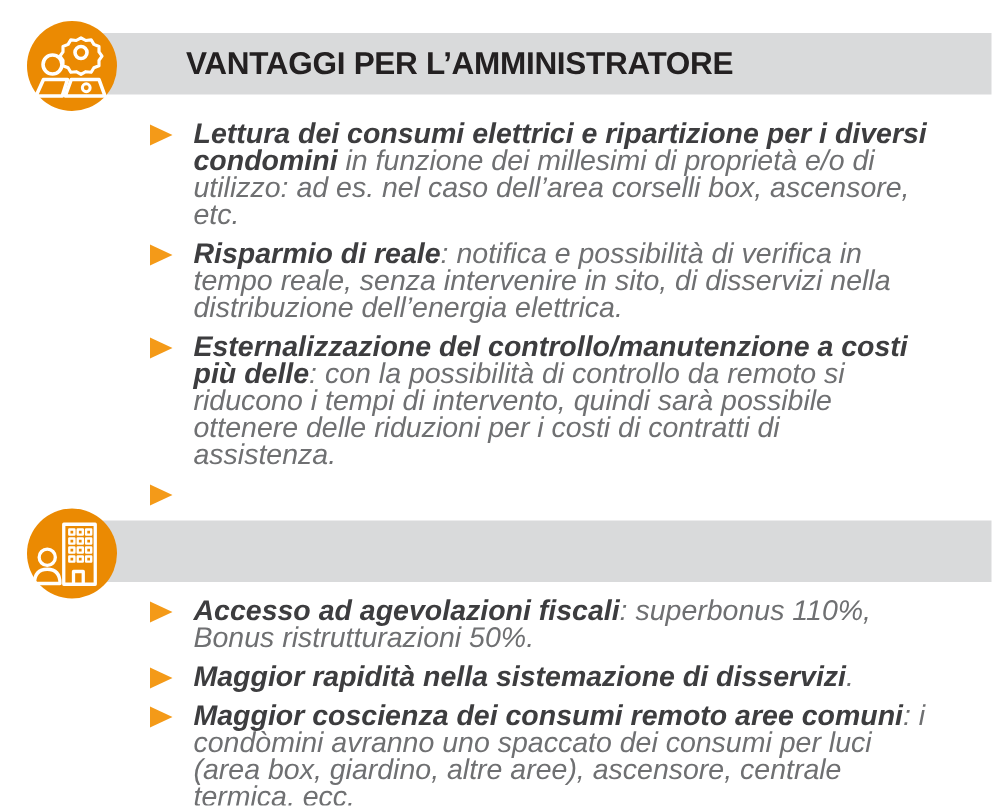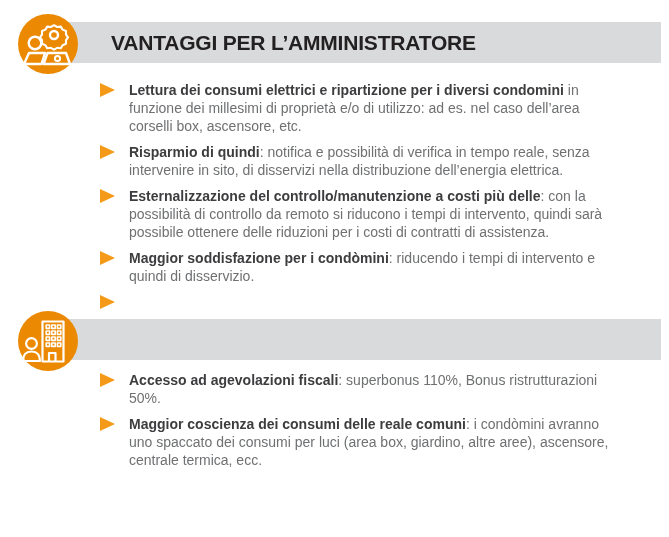--- a/index.html
+++ b/index.html
@@ -26,33 +26,33 @@
     position:absolute;left:48px;right:8px;top:8px;height:41px;
     background:var(--bar-gray);z-index:0;
   }
   .icon-circle{
     position:absolute;left:18px;top:0;width:60px;height:60px;border-radius:50%;
     background:var(--orange);z-index:1;
     display:flex;align-items:center;justify-content:center;
   }
   .icon-circle svg{display:block;}
   .header-title{
-    position:absolute;left:111px;top:8px;height:41px;z-index:1;
+    position:absolute;left:124px;top:8px;height:41px;z-index:1;
     display:flex;align-items:center;
     font-weight:700;color:var(--title);
     letter-spacing:-0.2px;white-space:nowrap;text-align:right;
   }
   .sec1 .header-title{font-size:21px;}
   .sec2 .header-title{font-size:19.5px;}
   .bullet-list{margin-left:90px;width:530px;}
   .sec1 .bullet-list{margin-top:7px;}
   .sec2 .bullet-list{}
   .bullet{
     position:relative;padding-left:39px;margin-bottom:8px;
-    font-size:14px;line-height:18px;color:var(--reg-text);
+    font-size:19px;line-height:18px;color:var(--reg-text);font-style:italic;
   }
   .bullet .arrow{
     position:absolute;left:10px;top:2px;width:0;height:0;
     border-left:15px solid var(--arrow);
     border-top:7px solid transparent;
     border-bottom:7px solid transparent;
   }
   .seg-b{font-weight:700;color:var(--bold-text);}
   .seg-r{font-weight:400;color:var(--reg-text);}
 </style>
@@ -72,23 +72,22 @@
 
         <path d="M11 39 L27 39 L23.5 50 L6 50 Z"></path>
         <path d="M29.5 39 L48 39 L52 50 L25.5 50 Z"></path>
         <circle cx="39.5" cy="44.5" r="2.6" stroke-width="2"></circle>
       </svg>
     </div>
     <div class="header-title">VANTAGGI PER L’AMMINISTRATORE</div>
   </div>
   <div class="bullet-list">
       <div class="bullet"><span class="arrow"></span><span><span class="seg-b">Lettura dei consumi elettrici e ripartizione per i diversi condomini</span><span class="seg-r"> in funzione dei millesimi di proprietà e/o di utilizzo: ad es. nel caso dell’area corselli box, ascensore, etc.</span></span></div>
-      <div class="bullet"><span class="arrow"></span><span><span class="seg-b">Risparmio di quindi</span><span class="seg-r">: notifica e possibilità di verifica in tempo reale, senza inter­venire in sito, di disservizi nella distribuzione dell’energia elettrica.</span></span></div>
+      <div class="bullet"><span class="arrow"></span><span><span class="seg-b">Risparmio di reale</span><span class="seg-r">: notifica e possibilità di verifica in tempo reale, senza inter­venire in sito, di disservizi nella distribuzione dell’energia elettrica.</span></span></div>
       <div class="bullet"><span class="arrow"></span><span><span class="seg-b">Esternalizzazione del controllo/manutenzione a costi più delle</span><span class="seg-r">: con la possibi­lità di controllo da remoto si riducono i tempi di intervento, quindi sarà possibile ottenere delle riduzioni per i costi di contratti di assistenza.</span></span></div>
-      <div class="bullet"><span class="arrow"></span><span><span class="seg-b">Maggior soddisfazione per i condòmini</span><span class="seg-r">: riducendo i tempi di intervento e quindi di disservizio.</span></span></div>
       <div class="bullet"><span class="arrow"></span></div>
     </div>
 </div>
 
 <div class="sec2">
   <div class="section-header">
     <div class="header-bar"></div>
     <div class="icon-circle">
       <svg width="60" height="60" viewBox="0 0 60 60" fill="none" stroke="#FFFFFF" stroke-width="2.2" stroke-linejoin="round" stroke-linecap="round">
 
@@ -109,15 +108,16 @@
 
         <path d="M31 50 L31 42 L37.5 42 L37.5 50"></path>
 
         <circle cx="13.5" cy="32.5" r="5.4"></circle>
         <path d="M5 50 Q5 40.5 13.5 40.5 Q22 40.5 22 50 Z"></path>
       </svg>
     </div>
   </div>
   <div class="bullet-list">
       <div class="bullet"><span class="arrow"></span><span><span class="seg-b">Accesso ad agevolazioni fiscali</span><span class="seg-r">: superbonus 110%, Bonus ristrutturazioni 50%.</span></span></div>
-      <div class="bullet"><span class="arrow"></span><span><span class="seg-b">Maggior coscienza dei consumi delle reale comuni</span><span class="seg-r">: i condòmini avranno uno spaccato dei consumi per luci (area box, giardino, altre aree), ascensore, centrale termica, ecc.</span></span></div>
+      <div class="bullet"><span class="arrow"></span><span><span class="seg-b">Maggior rapidità nella sistemazione di disservizi</span><span class="seg-r">.</span></span></div>
+      <div class="bullet"><span class="arrow"></span><span><span class="seg-b">Maggior coscienza dei consumi remoto aree comuni</span><span class="seg-r">: i condòmini avranno uno spaccato dei consumi per luci (area box, giardino, altre aree), ascensore, centrale termica, ecc.</span></span></div>
     </div>
 </div>
 
 </body></html>

